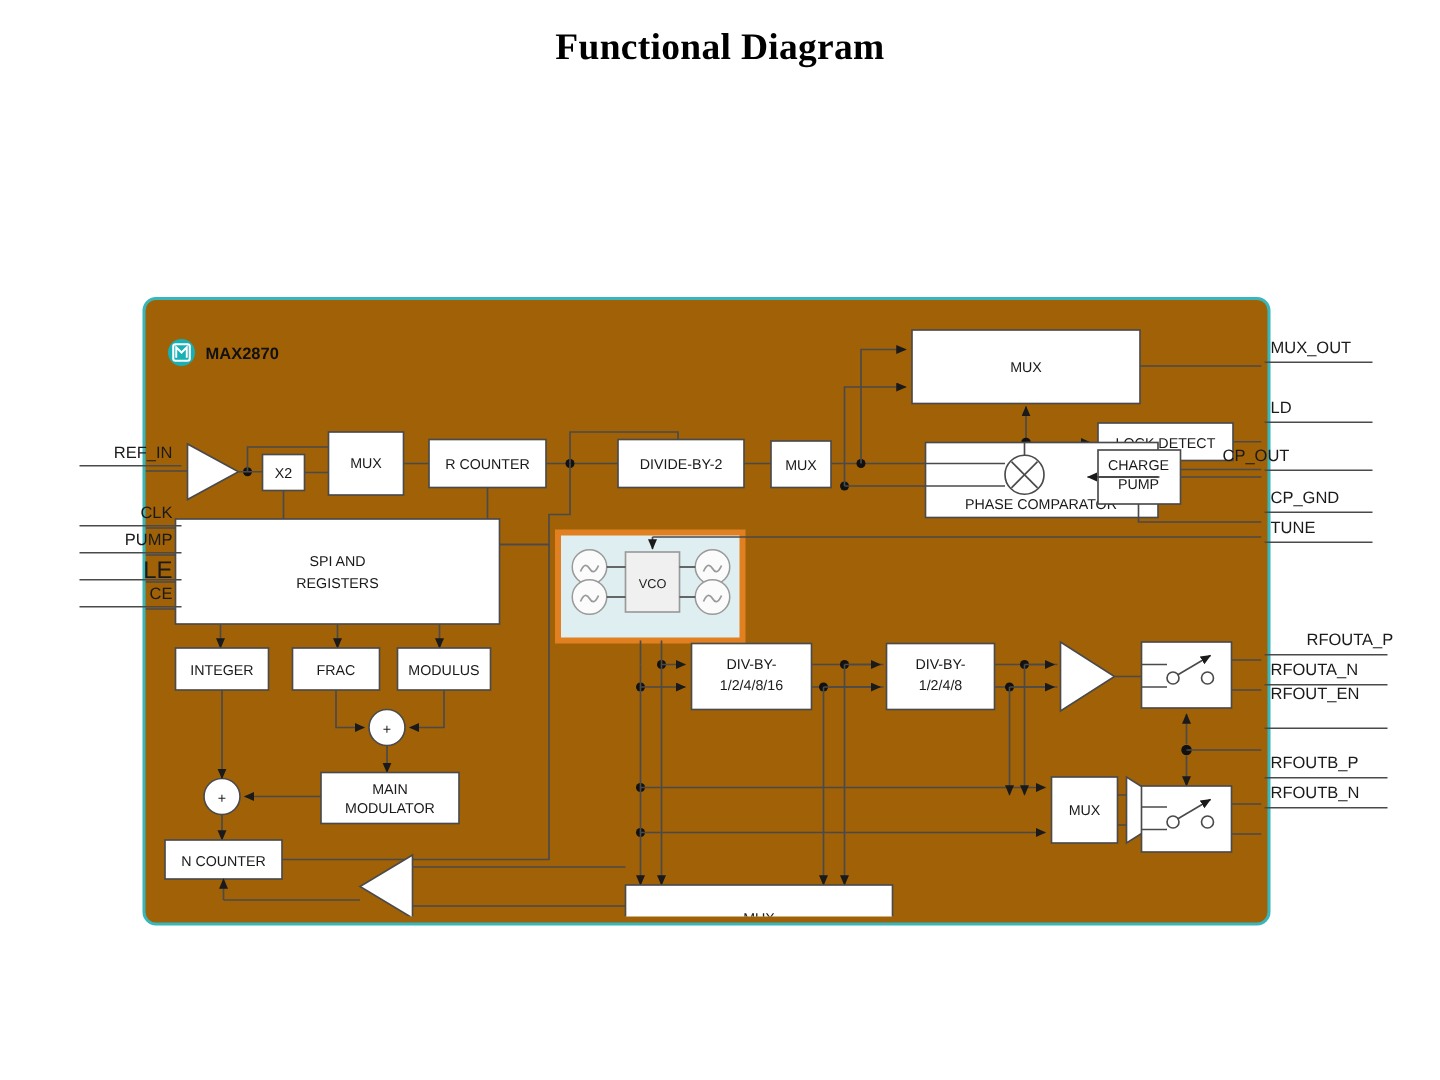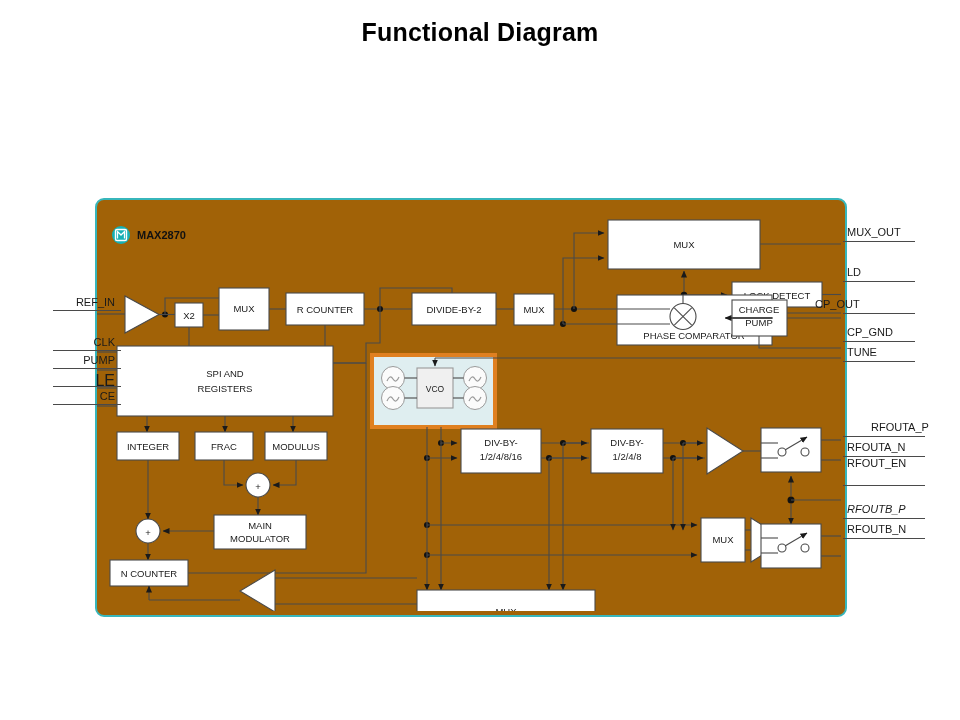--- a/index.html
+++ b/index.html
@@ -4,21 +4,21 @@
 <style>
   html,body{margin:0;padding:0;}
   body{
     width:960px;height:720px;background:#ffffff;
     font-family:"Liberation Sans", sans-serif;
     overflow:hidden;position:relative;
   }
   #slide{position:absolute;left:0;top:0;width:960px;height:720px;}
   #slide-title{
     position:absolute;left:0;top:18px;width:960px;text-align:center;
-    font-size:25px;font-weight:bold;color:#000;letter-spacing:.2px;
+    font-size:25px;font-weight:bold;color:#000;letter-spacing:.2px;font-family:Liberation Serif, serif;
   }
   #subtitle{
     position:absolute;left:57px;top:132px;
     font-size:25px;color:#111;font-weight:400;letter-spacing:.3px;
   }
   #diagram-panel{
     position:absolute;left:95px;top:198px;width:748px;height:415px;
     background:#a16207;border:2.5px solid #37b6bb;border-radius:9px;
   }
   svg{display:block;}
@@ -402,20 +402,20 @@
 
     <div style="position:absolute;left:847px;top:421px;font-size:11px;color:#1a1a1a;padding-left:24px;">RFOUTA_P</div>
     <div style="position:absolute;left:843px;top:436px;width:82px;border-bottom:1.2px solid #4a4a4a;"></div>
 
     <div style="position:absolute;left:847px;top:441px;font-size:11px;color:#1a1a1a;">RFOUTA_N</div>
     <div style="position:absolute;left:843px;top:456px;width:82px;border-bottom:1.2px solid #4a4a4a;"></div>
 
     <div style="position:absolute;left:847px;top:457px;font-size:11px;color:#1a1a1a;">RFOUT_EN</div>
     <div style="position:absolute;left:843px;top:485px;width:82px;border-bottom:1.2px solid #4a4a4a;"></div>
 
-    <div style="position:absolute;left:847px;top:503px;font-size:11px;color:#1a1a1a;font-style:italic;">RFOUTB_P</div>
+    <div style="position:absolute;left:847px;top:503px;font-size:11px;color:#1a1a1a;">RFOUTB_P</div>
     <div style="position:absolute;left:843px;top:518px;width:82px;border-bottom:1.2px solid #4a4a4a;"></div>
 
     <div style="position:absolute;left:847px;top:523px;font-size:11px;color:#1a1a1a;">RFOUTB_N</div>
     <div style="position:absolute;left:843px;top:538px;width:82px;border-bottom:1.2px solid #4a4a4a;"></div>
   </div>
 
 </div>
 
 </body></html>

